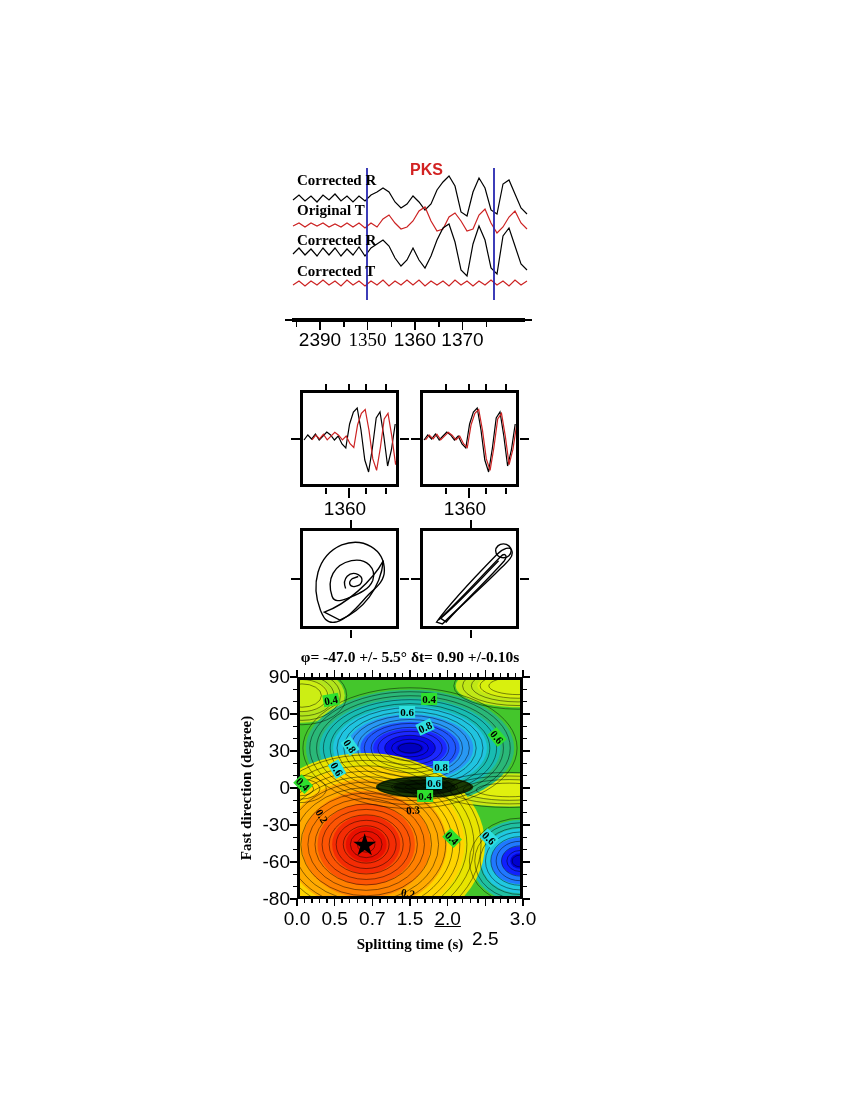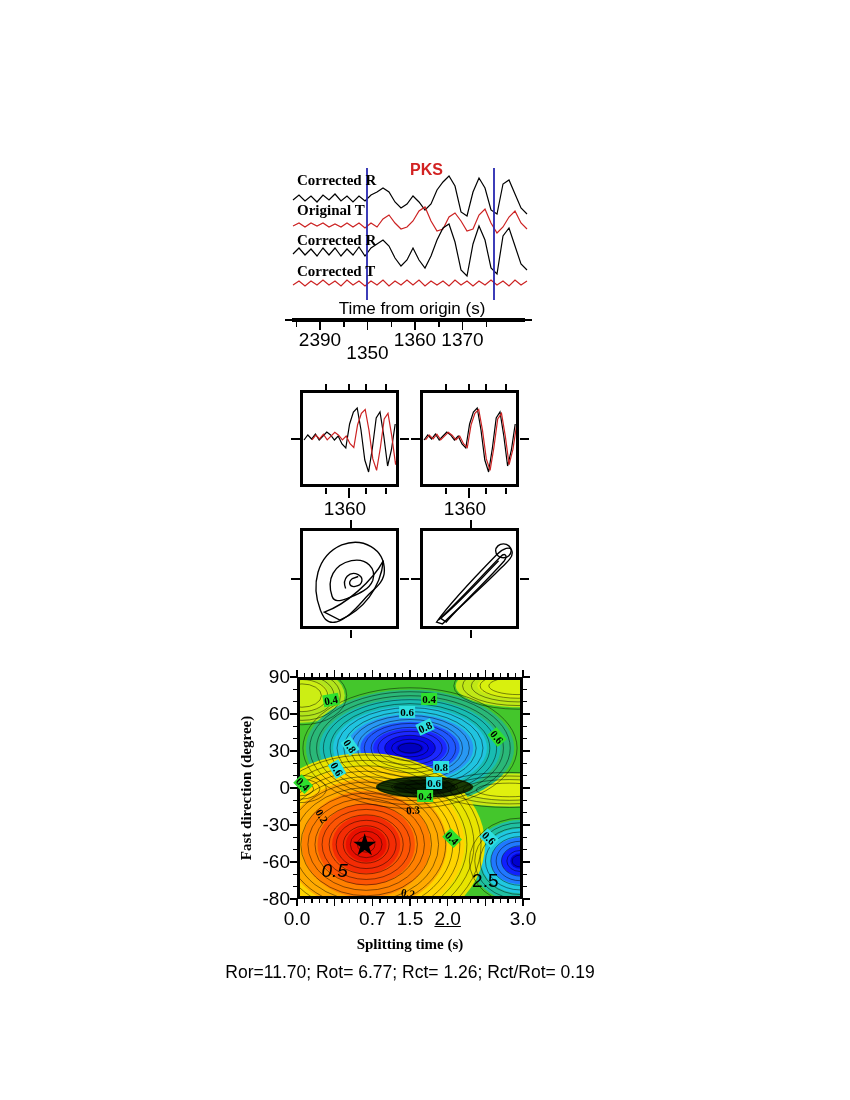--- a/index.html
+++ b/index.html
@@ -30,21 +30,20 @@
       <line x1="209" y1="8" x2="209" y2="140" stroke="#2727b0" stroke-width="1.8"></line>
     </svg>
   <div class="abs" style="left:410px;top:161px;font-size:16px;font-weight:bold;color:#d22222;">PKS</div>
   <div class="abs serifb" style="left:297px;top:172px;font-size:15px;">Corrected R</div>
   <div class="abs serifb" style="left:297px;top:202px;font-size:15px;">Original T</div>
   <div class="abs serifb" style="left:297px;top:232px;font-size:15px;">Corrected R</div>
   <div class="abs serifb" style="left:297px;top:263px;font-size:15px;">Corrected T</div>
 
   <div class="abs" style="left:285px;top:319px;width:247px;height:1.5px;background:#000;"></div>
   <div class="abs" style="left:292px;top:317.5px;width:233px;height:4.5px;background:#000;"></div>
-  <div class="abs ctrtx" style="left:297px;top:299px;width:230px;font-size:17px;">Time from origin (s)</div>
   <div id="taxis-ticks"></div>
 
   <svg id="cmpL" class="abs" width="93" height="91" style="left:300px;top:390px;border:3.5px solid #000;">
       <polyline points="1,47 4.8,42 8.6,46 12.399999999999999,41 16.2,47 20,43 23.799999999999997,39 27.599999999999998,42 31.4,47 35.199999999999996,43 39,51 42.8,55 46.599999999999994,31 50.4,19 54.199999999999996,15 58,37 61.8,67 65.6,79 69.39999999999999,55 73.2,25 77,19 80.8,43 84.6,73 88.39999999999999,57 92.19999999999999,31" fill="none" stroke="#000" stroke-width="1.2"></polyline>
       <polyline points="9,46.9 12.8,42.15 16.6,45.95 20.4,41.2 24.2,46.9 28,43.1 31.799999999999997,39.3 35.599999999999994,42.15 39.4,46.9 43.199999999999996,43.1 47,50.7 50.8,54.5 54.599999999999994,31.700000000000003 58.4,20.3 62.199999999999996,16.5 66,37.4 69.8,65.9 73.6,77.3 77.39999999999999,54.5 81.2,26 85,20.3 88.8,43.1 92.6,71.6 96.39999999999999,56.4 100.19999999999999,31.700000000000003" fill="none" stroke="#cc2222" stroke-width="1.2"></polyline>
     </svg>
   <svg id="cmpR" class="abs" width="93" height="91" style="left:420px;top:390px;border:3.5px solid #000;">
       <polyline points="1,47 4.8,42 8.6,46 12.399999999999999,41 16.2,47 20,43 23.799999999999997,39 27.599999999999998,42 31.4,47 35.199999999999996,43 39,51 42.8,55 46.599999999999994,31 50.4,19 54.199999999999996,15 58,37 61.8,67 65.6,79 69.39999999999999,55 73.2,25 77,19 80.8,43 84.6,73 88.39999999999999,57 92.19999999999999,31" fill="none" stroke="#000" stroke-width="1.2"></polyline>
       <polyline points="2.5,46.9 6.3,42.15 10.1,45.95 13.899999999999999,41.2 17.7,46.9 21.5,43.1 25.299999999999997,39.3 29.099999999999998,42.15 32.9,46.9 36.699999999999996,43.1 40.5,50.7 44.3,54.5 48.099999999999994,31.700000000000003 51.9,20.3 55.699999999999996,16.5 59.5,37.4 63.3,65.9 67.1,77.3 70.89999999999999,54.5 74.7,26 78.5,20.3 82.3,43.1 86.1,71.6 89.89999999999999,56.4 93.69999999999999,31.700000000000003" fill="none" stroke="#cc2222" stroke-width="1.2"></polyline>
     </svg>
@@ -58,20 +57,21 @@
       <path d="M44,58 C40,48 48,40 57,44 C63,47 62,55 54,56 C48,57 46,52 51,48 L57,46" fill="none" stroke="#000" stroke-width="1.4"></path>
     </svg>
   <svg id="pmR" class="abs" width="93" height="95" viewBox="0 0 96 96" preserveAspectRatio="none" style="left:420px;top:528px;border:3.5px solid #000;">
       <path d="M14,92 C30,70 55,45 76,24 C82,18 91,14 92,21 C93,27 86,32 80,38 C60,58 36,78 20,94 Z" fill="none" stroke="#000" stroke-width="1.4"></path>
       <path d="M18,88 C40,68 62,44 80,26 C84,22 88,24 84,30 C66,50 40,74 24,92 Z" fill="none" stroke="#000" stroke-width="1.4"></path>
       <path d="M16,90 C36,74 58,50 78,30" fill="none" stroke="#000" stroke-width="1.4"></path>
       <ellipse cx="83" cy="20" rx="8" ry="7" fill="none" stroke="#000" stroke-width="1.4"></ellipse>
     </svg>
   <div id="boxticks"></div>
 
+  <div class="abs ctrtx serifb" style="left:267px;top:648px;width:286px;font-size:15.5px;">φ= -47.0 +/- 5.5° δt= 0.90 +/-0.10s</div>
   <div class="abs" id="contour-box" style="left:297px;top:677px;width:226px;height:222px;border:3px solid #000;box-sizing:border-box;">
     <svg id="ctr" width="220" height="216" viewBox="0 0 226 222" preserveAspectRatio="none">
         <rect x="0" y="0" width="226" height="222" fill="#44c62c"></rect>
         <ellipse cx="2" cy="16" rx="44" ry="28" fill="#b2e41c"></ellipse>
         <ellipse cx="2" cy="16" rx="28" ry="17" fill="#ccee14"></ellipse>
         <ellipse cx="224" cy="6" rx="64" ry="22" fill="#c0e816"></ellipse>
         <ellipse cx="224" cy="6" rx="42" ry="13" fill="#d8f00e"></ellipse>
         <ellipse cx="215" cy="113" rx="75" ry="17" fill="#c8e816"></ellipse>
         <ellipse cx="215" cy="113" rx="48" ry="10" fill="#e0f00e"></ellipse>
         <ellipse cx="0" cy="112" rx="26" ry="13" fill="#c8e816"></ellipse>
@@ -173,42 +173,41 @@
       <div class="clabel" style="left: 425px; top: 796px; transform: translate(-50%, -50%) rotate(0deg); background: rgb(46, 224, 46); position: absolute;">0.4</div>
       <div class="clabel" style="left: 413px; top: 810px; transform: translate(-50%, -50%) rotate(-5deg); position: absolute;">0.3</div>
       <div class="clabel" style="left: 322px; top: 816px; transform: translate(-50%, -50%) rotate(60deg); position: absolute;">0.2</div>
       <div class="clabel" style="left: 452px; top: 838px; transform: translate(-50%, -50%) rotate(45deg); background: rgb(46, 224, 46); position: absolute;">0.4</div>
       <div class="clabel" style="left: 489px; top: 838px; transform: translate(-50%, -50%) rotate(45deg); background: rgb(46, 224, 224); position: absolute;">0.6</div>
       <div class="clabel" style="left: 408px; top: 893px; transform: translate(-50%, -50%) rotate(10deg); position: absolute;">0.2</div>
       <div class="" style="position: absolute; left: 364.8px; top: 845.967px; font-size: 30px; color: rgb(0, 0, 0); transform: translate(-50%, -54%);">★</div>
     </div>
   <div id="ctr-axislabels">
       <div class="abs ticklabel" style="left: 297px; top: 908px;">0.0</div>
-      <div class="abs ticklabel" style="left: 334.667px; top: 860px; font-style: italic;">0.5</div>
+      <div class="abs ticklabel" style="left: 334.667px; top: 908px;">0.5</div>
       <div class="abs ticklabel" style="left: 372.333px; top: 908px;">0.7</div>
       <div class="abs ticklabel" style="left: 410px; top: 908px;">1.5</div>
       <div class="abs ticklabel" style="left: 447.667px; top: 908px; text-decoration: underline;">2.0</div>
-      <div class="abs ticklabel" style="left: 485.333px; top: 870px;">2.5</div>
+      <div class="abs ticklabel" style="left: 485.333px; top: 928px;">2.5</div>
       <div class="abs ticklabel" style="left: 523px; top: 908px;">3.0</div>
       <div class="abs yticklabel" style="left: 246px; top: 677px;">90</div>
       <div class="abs yticklabel" style="left: 246px; top: 714px;">60</div>
       <div class="abs yticklabel" style="left: 246px; top: 751px;">30</div>
       <div class="abs yticklabel" style="left: 246px; top: 788px;">0</div>
       <div class="abs yticklabel" style="left: 246px; top: 825px;">-30</div>
       <div class="abs yticklabel" style="left: 246px; top: 862px;">-60</div>
       <div class="abs yticklabel" style="left: 246px; top: 899px;">-80</div>
     </div>
   <div class="abs ctrtx serifb" style="left:297px;top:936px;width:226px;font-size:15px;">Splitting time (s)</div>
   <div class="abs serifb" style="left:246px;top:788px;font-size:15px;white-space:nowrap;transform:translate(-50%,-50%) rotate(-90deg);">Fast direction (degree)</div>
 
-  <div class="abs ctrtx" style="left:0;top:962px;width:820px;font-size:17.5px;">Ror=11.70; Rot= 6.77; Rct= 1.26; Rct/Rot= 0.19</div>
 <div class="tick" style="left: 319.25px; top: 321px; width: 1.5px; height: 9px;"></div>
     <div class="ticklabel" style="left: 320px; top: 329px;">2390</div>
     <div class="tick" style="left: 366.75px; top: 321px; width: 1.5px; height: 9px;"></div>
-    <div class="ticklabel" style="left: 367.5px; top: 342px;">1350</div>
+    <div class="ticklabel" style="left: 367.5px; top: 329px; font-family: Liberation Serif, serif;">1350</div>
     <div class="tick" style="left: 414.25px; top: 321px; width: 1.5px; height: 9px;"></div>
     <div class="ticklabel" style="left: 415px; top: 329px;">1360</div>
     <div class="tick" style="left: 461.75px; top: 321px; width: 1.5px; height: 9px;"></div>
     <div class="ticklabel" style="left: 462.5px; top: 329px;">1370</div>
     <div class="tick" style="left: 295.5px; top: 321px; width: 1.5px; height: 6px;"></div>
     <div class="tick" style="left: 343px; top: 321px; width: 1.5px; height: 6px;"></div>
     <div class="tick" style="left: 390.5px; top: 321px; width: 1.5px; height: 6px;"></div>
     <div class="tick" style="left: 438px; top: 321px; width: 1.5px; height: 6px;"></div>
     <div class="tick" style="left: 485.5px; top: 321px; width: 1.5px; height: 6px;"></div>
     <div class="tick" style="left: 325px; top: 384px; width: 1.5px; height: 6px;"></div>

